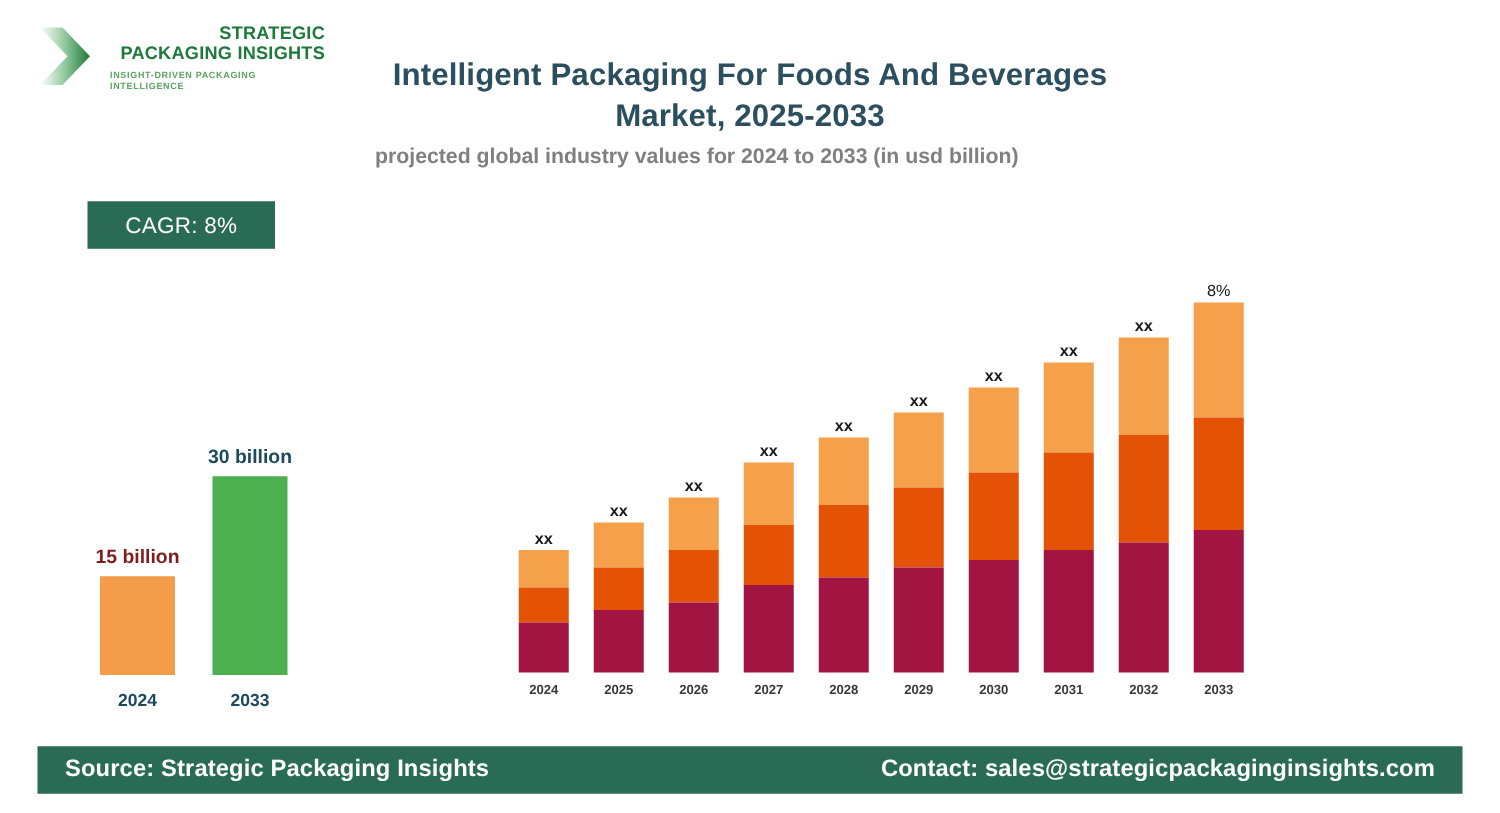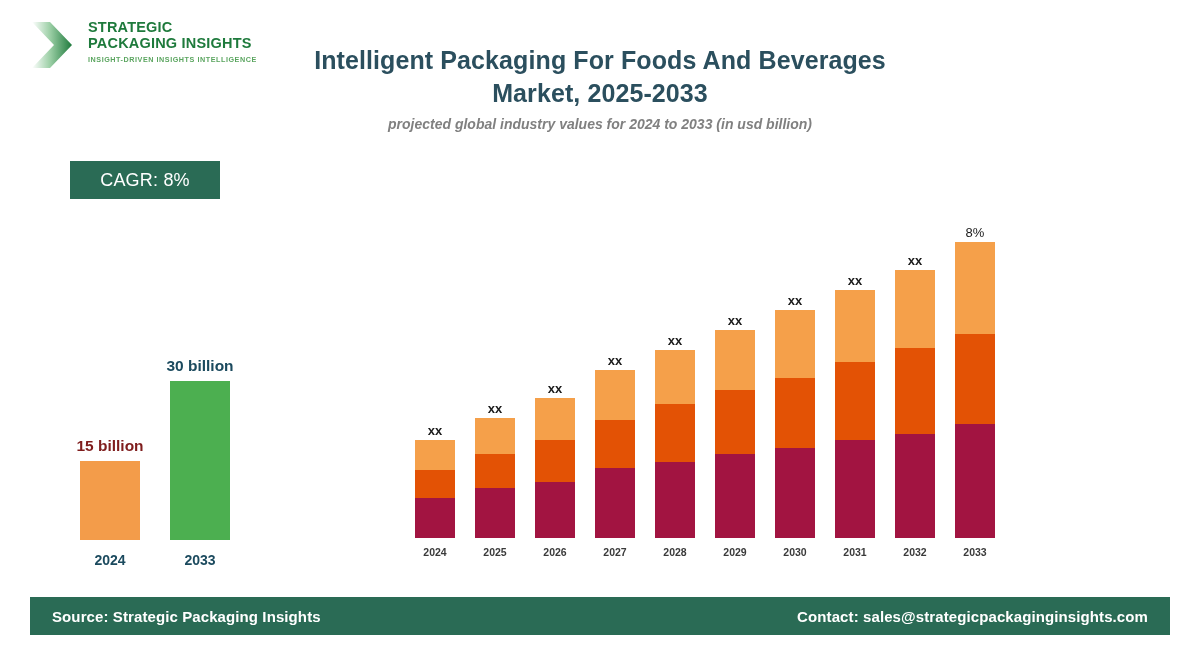--- a/index.html
+++ b/index.html
@@ -10,38 +10,38 @@
     overflow:hidden;
   }
   #root { position:relative; width:1200px; height:650px; background:#fff; }
 
   
   .logo { position:absolute; left:30px; top:14px; width:230px; height:66px; }
   .logo-mark { position:absolute; left:0px; top:6px; width:46px; height:50px; }
   .logo-text { position:absolute; left:58px; top:6px; }
   .logo-l1, .logo-l2 {
     font-size:14.5px; font-weight:bold; color:#1e7a3c;
-    letter-spacing:0.2px; line-height:15.5px;
+    letter-spacing:0.2px; line-height:15.5px;text-align:right;
   }
   .logo-tag {
     margin-top:4px; font-size:7.2px; font-weight:bold;
     color:#5aa55f; letter-spacing:0.55px; line-height:9px;
   }
 
   
   .title {
     position:absolute; left:300px; top:44px; width:600px;
     text-align:center; color:#2b4f5e;
     font-size:25px; font-weight:bold; line-height:33px;
     letter-spacing:0.1px;
   }
   .subtitle {
     position:absolute; left:300px; top:116px; width:600px;
-    text-align:center; color:#808080;
-    font-size:14px; font-weight:bold; line-height:17px;font-style:italic;
+    text-align:left; color:#808080;
+    font-size:17px; font-weight:bold; line-height:17px;
   }
 
   
   .cagr-badge {
     position:absolute; left:70px; top:161px;
     width:150px; height:38px;
     background:#2a6b55; color:#ffffff;
     display:flex; align-items:center; justify-content:center;
     font-size:18px; font-weight:normal; letter-spacing:0.2px;
   }
@@ -80,21 +80,21 @@
   }
 
   
   .footer {
     position:absolute; left:30px; bottom:15px;
     width:1140px; height:38px; background:#2a6b55;
     display:flex; align-items:center; justify-content:space-between;
     padding:0 22px;
   }
   .footer-left, .footer-right {
-    color:#ffffff; font-size:15px; font-weight:bold; letter-spacing:0.1px;
+    color:#ffffff; font-size:19px; font-weight:bold; letter-spacing:0.1px;
   }
 </style>
 </head>
 <body>
 
 <div id="root">
 
   <div class="logo">
     <div class="logo-mark">
       <svg width="46" height="50" viewBox="0 0 46 50">
@@ -104,21 +104,21 @@
             <stop offset="45%" stop-color="#9ccfa6"></stop>
             <stop offset="100%" stop-color="#1e7a3c"></stop>
           </linearGradient>
         </defs>
         <path d="M2,2 L24,25 L2,48 L20,48 L42,25 L20,2 Z" fill="url(#chevGrad)"></path>
       </svg>
     </div>
     <div class="logo-text">
       <div class="logo-l1">STRATEGIC</div>
       <div class="logo-l2">PACKAGING INSIGHTS</div>
-      <div class="logo-tag">INSIGHT-DRIVEN INSIGHTS INTELLIGENCE</div>
+      <div class="logo-tag">INSIGHT-DRIVEN PACKAGING INTELLIGENCE</div>
     </div>
   </div>
 
   <div class="title">Intelligent Packaging For Foods And Beverages Market, 2025-2033</div>
   <div class="subtitle">projected global industry values for 2024 to 2033 (in usd billion)</div>
 
   <div class="cagr-badge">CAGR: 8%</div>
 
   <div class="mini" id="mini-chart">
       <div class="mini-col c0" style="height: 180px;">

